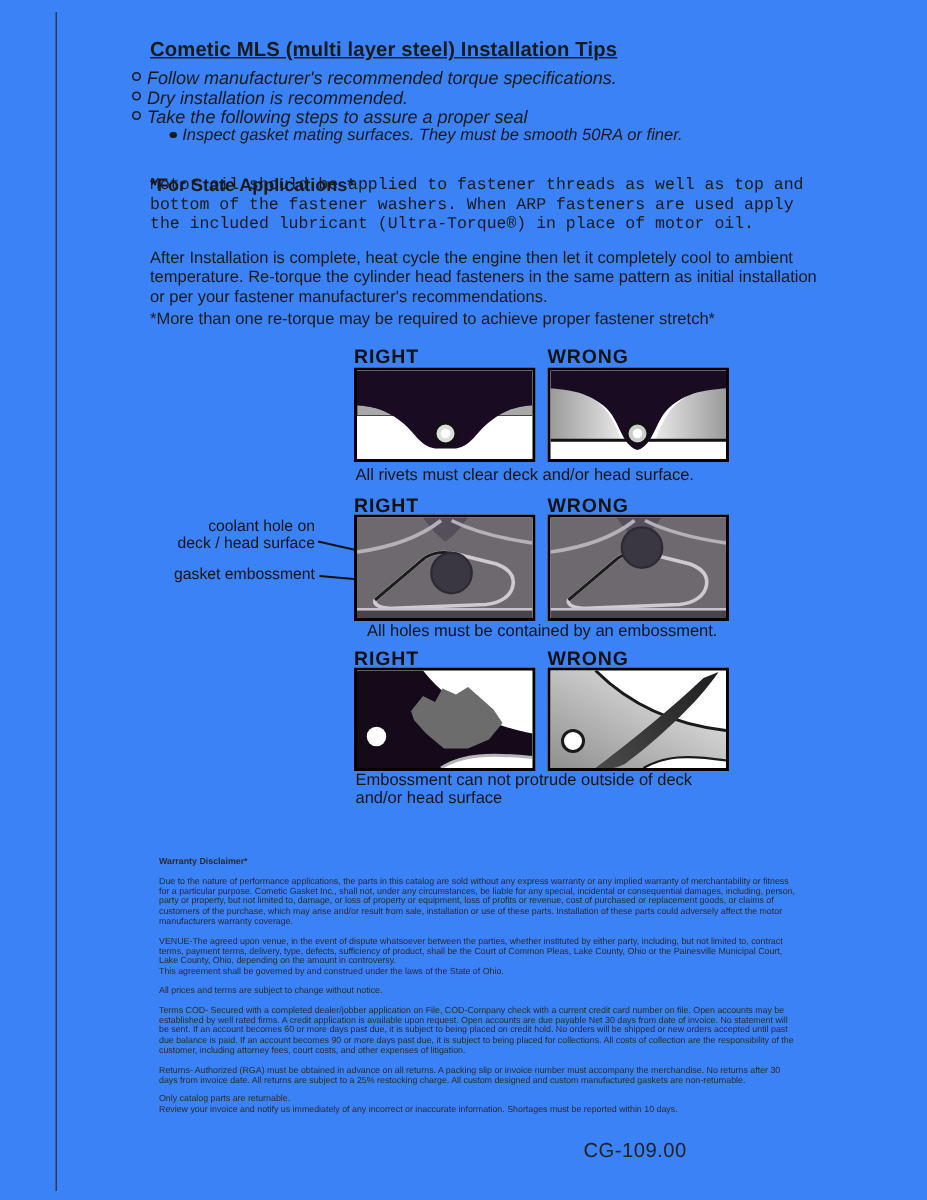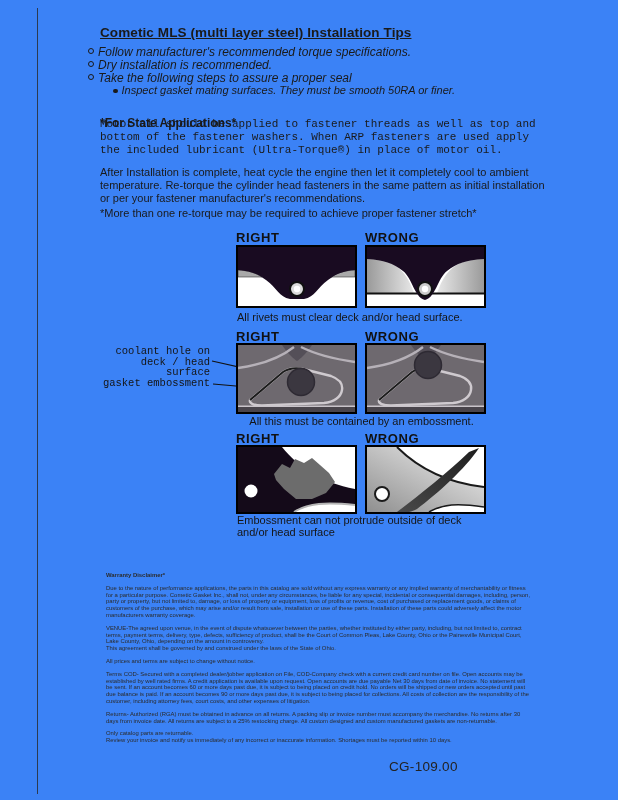--- a/index.html
+++ b/index.html
@@ -15,21 +15,21 @@
   .sub-row{position:absolute;left:113px;white-space:nowrap;font-size:11px;font-style:italic;}
   .sub-row .dot{display:inline-block;width:4.5px;height:4.5px;background:#1a1a1a;border-radius:50%;
                 vertical-align:1px;margin-right:4px;}
   #diesel-heading{left:100px;top:116px;font-size:12px;font-weight:bold;}
   .para{position:absolute;left:100px;width:448px;font-size:11px;line-height:13.2px;}
   .dg-label{position:absolute;width:122px;text-align:left;font-size:13px;font-weight:600;
             letter-spacing:.6px;color:#111;}
   .dg-box{position:absolute;width:117px;height:59px;border:2.5px solid #000;background:#fff;}
   .dg-box svg{display:block;}
   .caption{position:absolute;font-size:11px;line-height:11.5px;color:#151515;}
-  .side-label{position:absolute;text-align:right;font-size:10.5px;line-height:10.5px;color:#151515;font-family:Liberation Mono, monospace;}
+  .side-label{position:absolute;text-align:right;font-size:10.5px;line-height:10.5px;color:#151515;}
   #fineprint{position:absolute;left:106px;top:572px;width:425px;font-size:5.9px;line-height:6.8px;
              color:#2b2b2b;}
   #fineprint p{margin:0 0 6px 0;}
   #fineprint .fp-head{font-weight:bold;margin-bottom:6px;}
   #footer-code{left:389px;top:759px;font-size:13.5px;letter-spacing:.3px;color:#222;}
 </style>
 </head>
 <body>
 
 <div id="page">
@@ -124,21 +124,21 @@
       <path d="M44,0 H74 C67,10 62,14 59,16 C56,14 51,10 44,0 Z" fill="#544f58"></path>
       <path d="M0,23 C22,20 42,13 56,2" fill="none" stroke="#b6b1b8" stroke-width="2.4"></path>
       <path d="M117,17 C96,14 77,9 63,2" fill="none" stroke="#b6b1b8" stroke-width="2.4"></path>
       <path d="M12,55 L45,27 C52,22.5 59,22.5 67,24.5 L93,31 C101,34 105,39 104,45 C103,52 96,57 86,58 L24,60.5 C16,60.5 11,58.5 12,55 Z" fill="none" stroke="#cfcacf" stroke-width="2.4"></path>
       <path d="M12,55 L45,27 C52,22.5 59,22.5 67,24.5" fill="none" stroke="#1c1c1c" stroke-width="2"></path>
       <circle cx="61" cy="20" r="13.5" fill="#3b3740" stroke="#2e2a33" stroke-width="1.5"></circle>
       <rect x="0" y="62" width="117" height="5" fill="#49444b"></rect>
       <line x1="0" y1="61.2" x2="117" y2="61.2" stroke="#c9c4ca" stroke-width="1.6"></line>
     </svg>
   </div>
-  <div class="caption" style="left:236px;top:416px;width:251px;text-align:center;">All this must be contained by an embossment.</div>
+  <div class="caption" style="left:236px;top:416px;width:251px;text-align:center;">All holes must be contained by an embossment.</div>
 
   <div class="dg-label" style="left:236px;top:431px;">RIGHT</div>
   <div class="dg-label" style="left:365px;top:431px;">WRONG</div>
 
   <div class="dg-box" style="left:236px;top:445px;height:65px;">
     <svg width="117" height="65" viewBox="0 0 117 65">
       <path d="M0,0 L44,0 C60,20 84,36 117,42 L117,58 C88,55 70,56 56,65 L0,65 Z" fill="#140a19"></path>
       <path d="M56,65 C70,56 88,55 117,58" fill="none" stroke="#b5b5b5" stroke-width="2"></path>
       <path d="M36,27 L44,17 L52,21 L57,12 L66,16 L74,11 L82,18 L91,26 L97,35 L88,46 L74,52 L58,52 L46,42 L38,33 Z" fill="#6c6c6c"></path>
       <circle cx="13" cy="44" r="6.5" fill="#ffffff"></circle>

